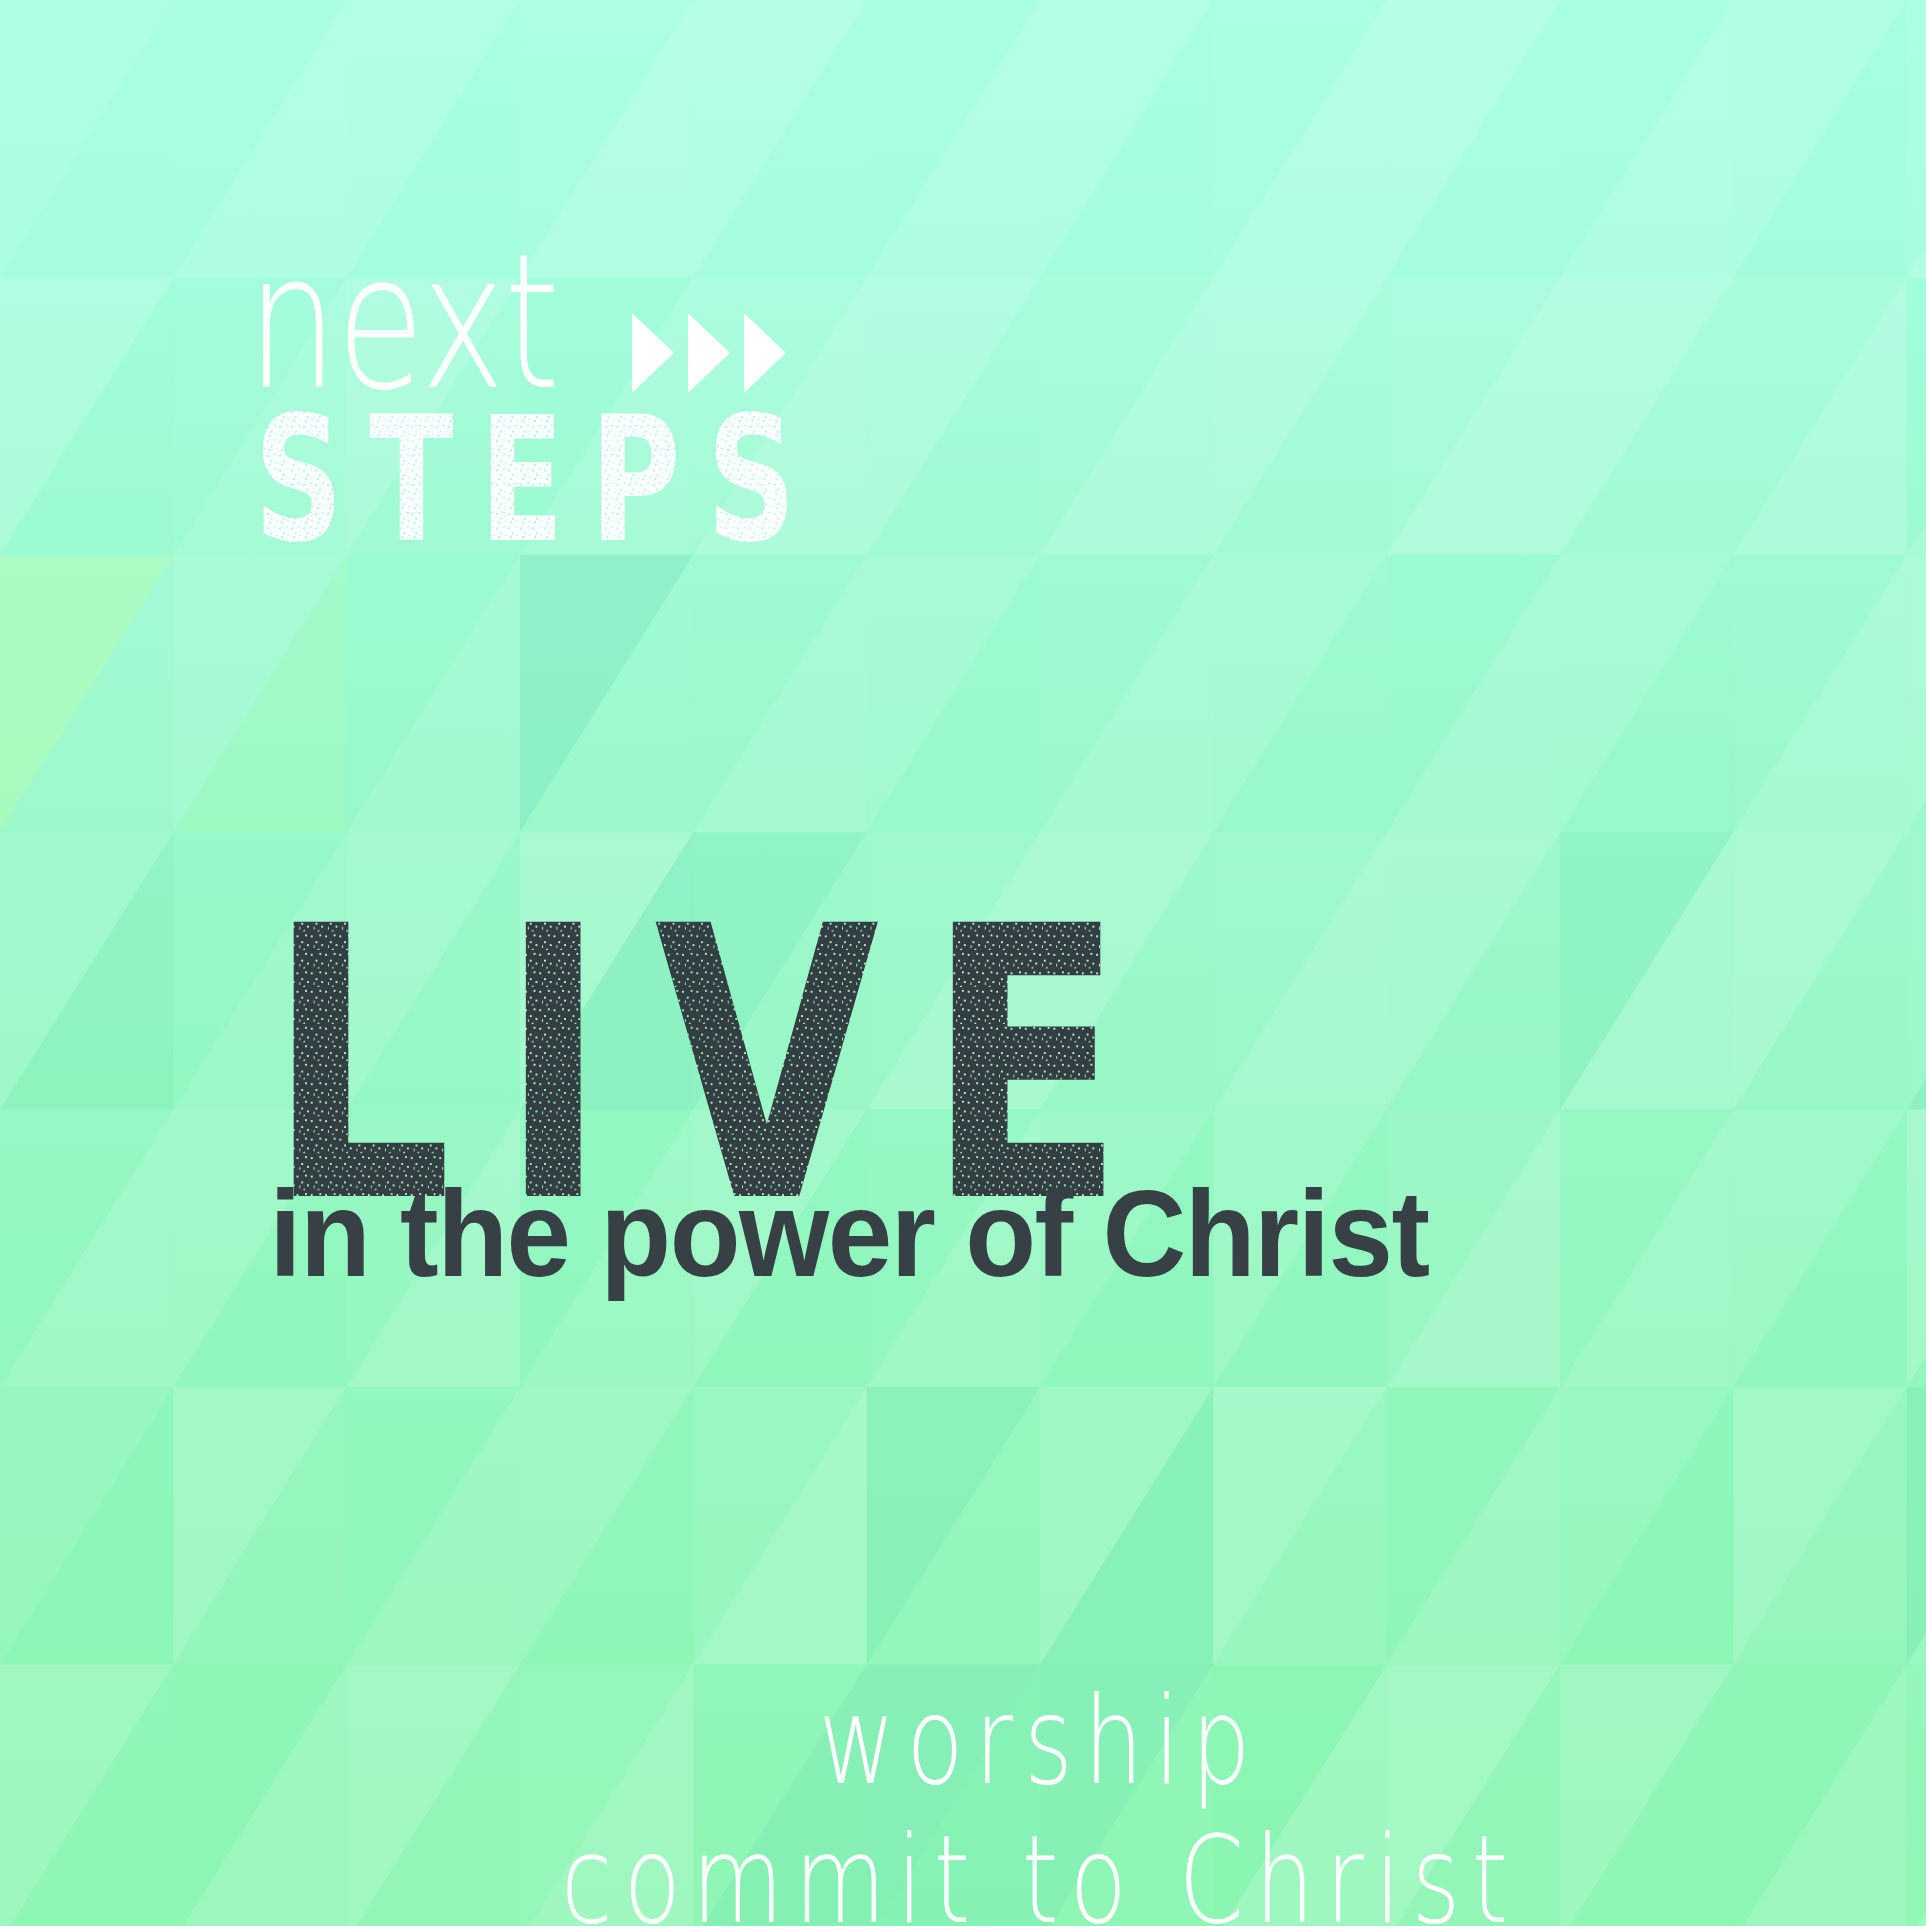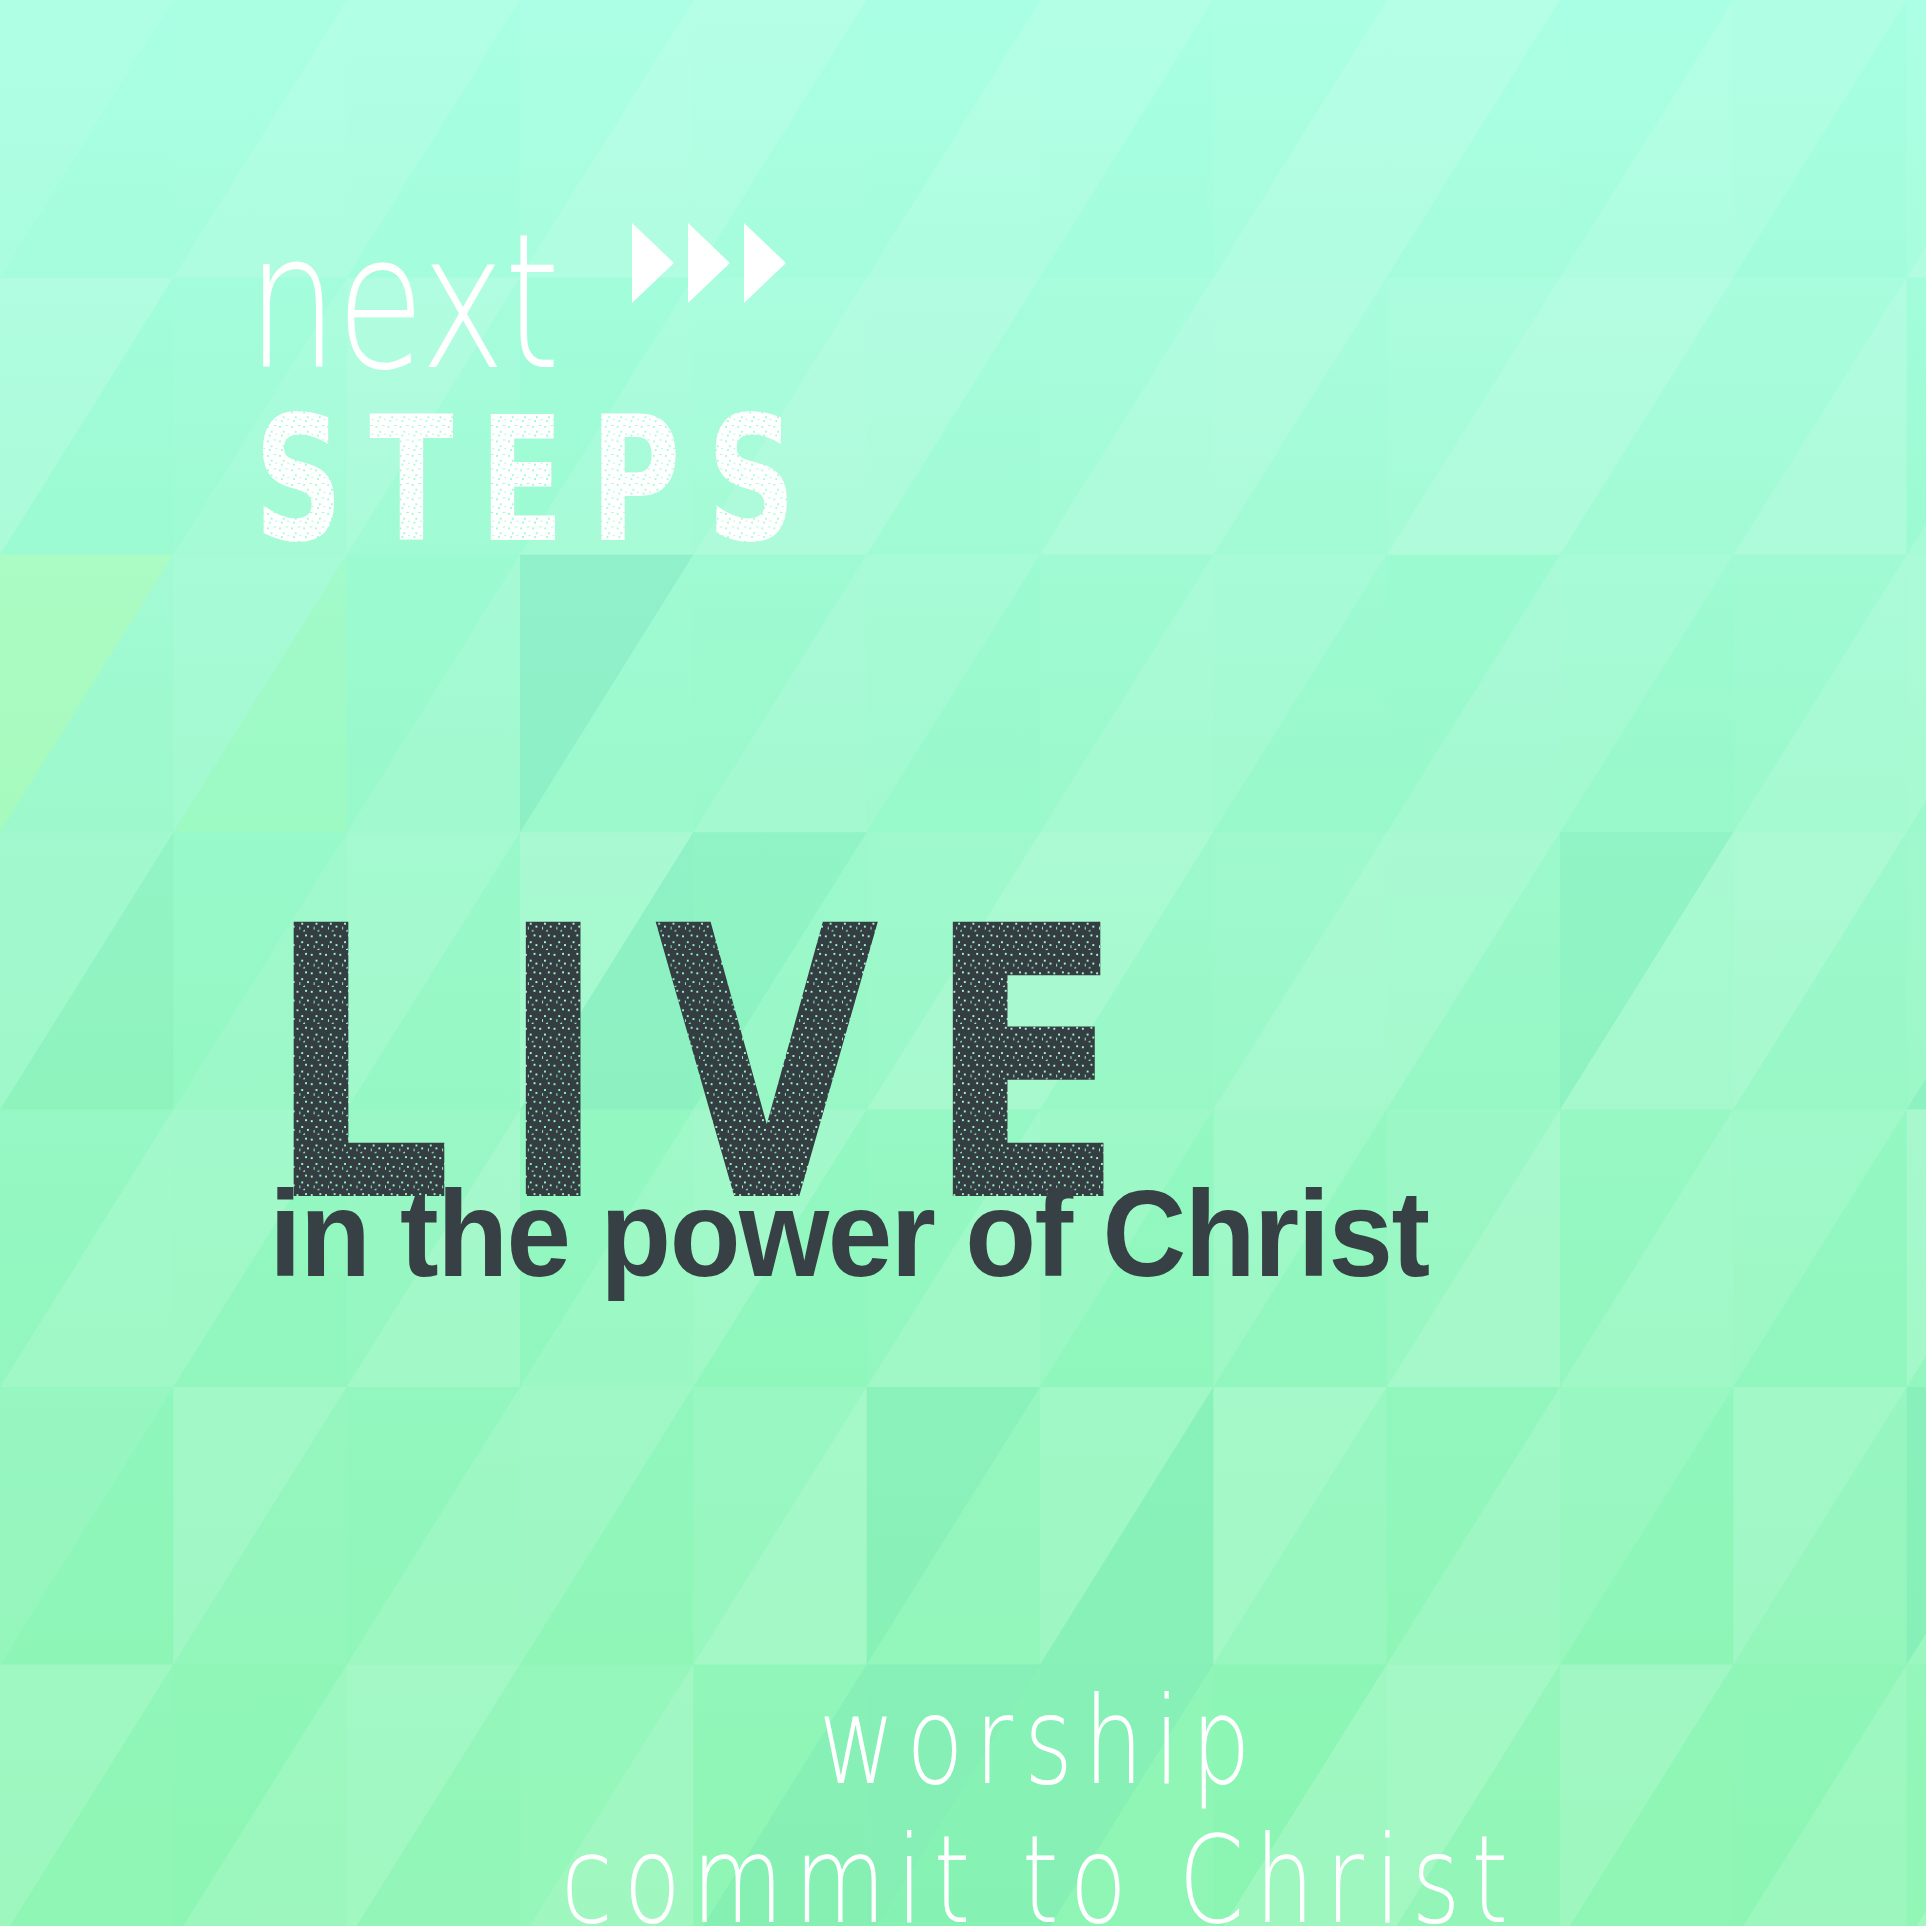--- a/index.html
+++ b/index.html
@@ -49,21 +49,21 @@
 
   
   .lockup {
     position: absolute;
     left: 247px;
     top: 231px;
     width: 1194px;
   }
   .next-row {
     display: flex;
-    align-items: flex-start;
+    align-items: flex-end;
     height: 162px;
   }
   .next-word {
     font-family: "DejaVu Sans", sans-serif;
     font-weight: 300;
     font-size: 154px;
     line-height: 0.92;
     color: #ffffff;
     letter-spacing: -1.5px;
     transform: scaleY(1.22) scaleX(0.93);

